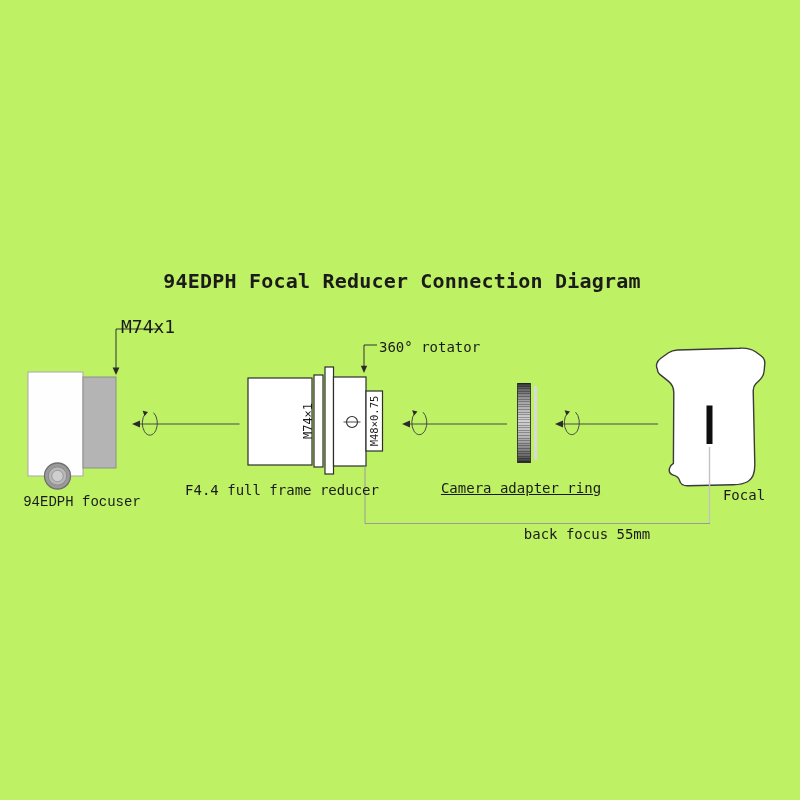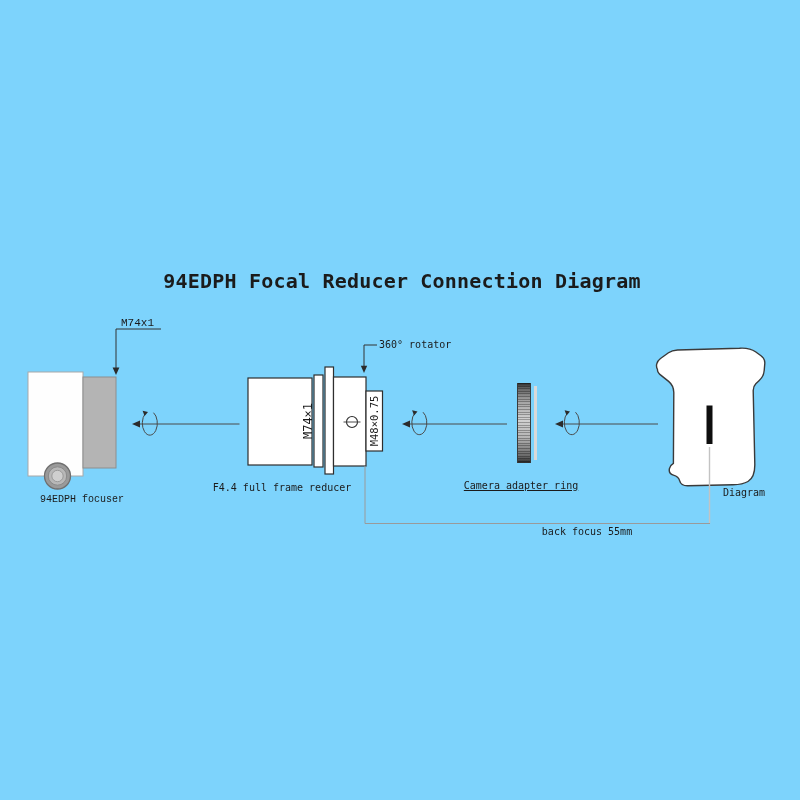--- a/index.html
+++ b/index.html
@@ -1,17 +1,17 @@
 <!DOCTYPE html>
 <html><head>
 <meta charset="utf-8">
 <style>
   html,body{margin:0;padding:0;background:#ffffff;}
   .stage{
-    position:relative;width:800px;height:800px;background:#7dd3fc;overflow:hidden;
+    position:relative;width:800px;height:800px;background:#bef264;overflow:hidden;
     font-family:"DejaVu Sans Mono","Liberation Mono",monospace;color:#1b1b1b;
   }
   .stage svg{position:absolute;left:0;top:0;}
 
   
   .outline{fill:#ffffff;stroke:#2e2e2e;stroke-width:1.2;}
   .cline{stroke:#4a4a4a;stroke-width:1;fill:none;}
   .leader{stroke:#333333;stroke-width:1;fill:none;}
   .solid{fill:#2b2b2b;stroke:none;}
   .dim{stroke:#9a9a9a;stroke-width:1;fill:none;}
@@ -20,22 +20,22 @@
   .focuser-tube{fill:#b4b4b4;stroke:#8e8e8e;stroke-width:1;}
   .k1{fill:#9a9a9a;stroke:#6f6f6f;stroke-width:1.3;}
   .k2{fill:#b8b8b8;stroke:#8a8a8a;stroke-width:1;}
   .k3{fill:#cfcfcf;stroke:#9a9a9a;stroke-width:1;}
   .cam{fill:#ffffff;stroke:#3a3a3a;stroke-width:1.4;stroke-linejoin:round;}
 
   
   .lbl{position:absolute;white-space:nowrap;line-height:1.15;}
   .ctr{transform:translateX(-50%);}
   .title{font-size:20px;font-weight:bold;letter-spacing:0.2px;}
-  .small{font-size:10px;}
-  .tag{font-size:11px;font-family:Liberation Mono, monospace;}
+  .small{font-size:14px;}
+  .tag{font-size:18px;}
   .vlabel{position:absolute;white-space:nowrap;transform:translate(-50%,-50%) rotate(-90deg);}
   .v12{font-size:12px;}
   .v10{font-size:10.5px;}
 
   
   .ring{
     position:absolute;left:517px;top:383px;width:14px;height:80px;
     border-left:1px solid #3a3a3a;border-right:1px solid #3a3a3a;box-sizing:border-box;
     background:
       repeating-linear-gradient(180deg, rgba(25,25,25,0.30) 0px, rgba(25,25,25,0.30) 1px, rgba(255,255,255,0.06) 1px, rgba(255,255,255,0.06) 2.6px),
@@ -147,15 +147,15 @@
 
   <div class="lbl tag" style="left:121px;top:317px;">M74x1</div>
   <div class="lbl small" style="left:379px;top:339px;">360° rotator</div>
 
   <div class="vlabel v12" style="left:308px;top:421px;">M74×1</div>
   <div class="vlabel v10" style="left:373.5px;top:421px;">M48×0.75</div>
 
   <div class="lbl small ctr" style="left:82px;top:494px;font-family:Liberation Mono, monospace;">94EDPH focuser</div>
   <div class="lbl small ctr" style="left:282px;top:482px;">F4.4 full frame reducer</div>
   <div class="lbl small ctr" style="left:521px;top:480px;text-decoration:underline;">Camera adapter ring</div>
-  <div class="lbl small ctr" style="left:744px;top:487px;">Diagram</div>
+  <div class="lbl small ctr" style="left:744px;top:487px;">Focal</div>
   <div class="lbl small ctr" style="left:543px;top:526px;margin-left:44px;">back focus 55mm</div>
 </div>
 
 </body></html>

